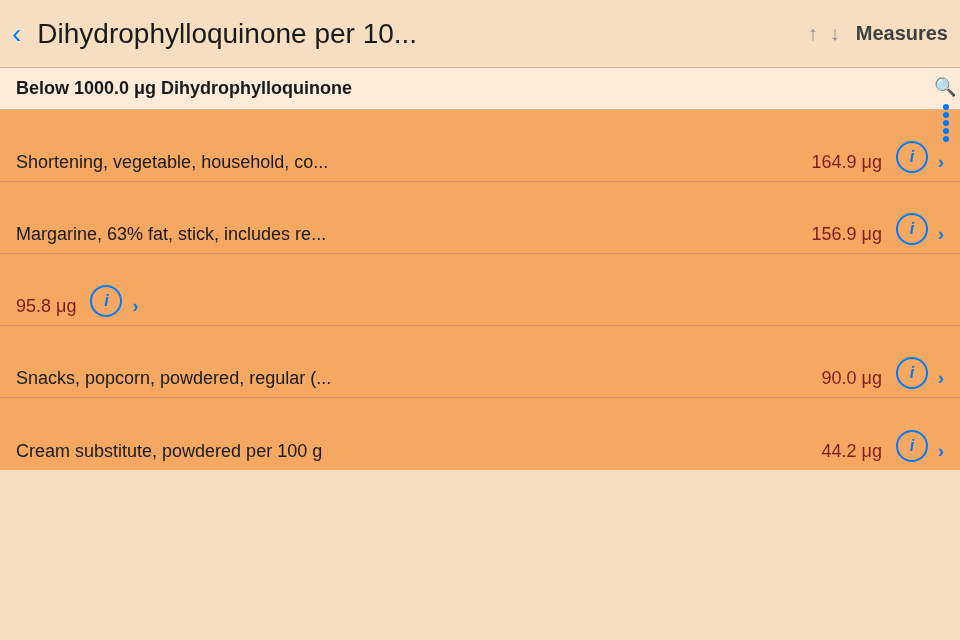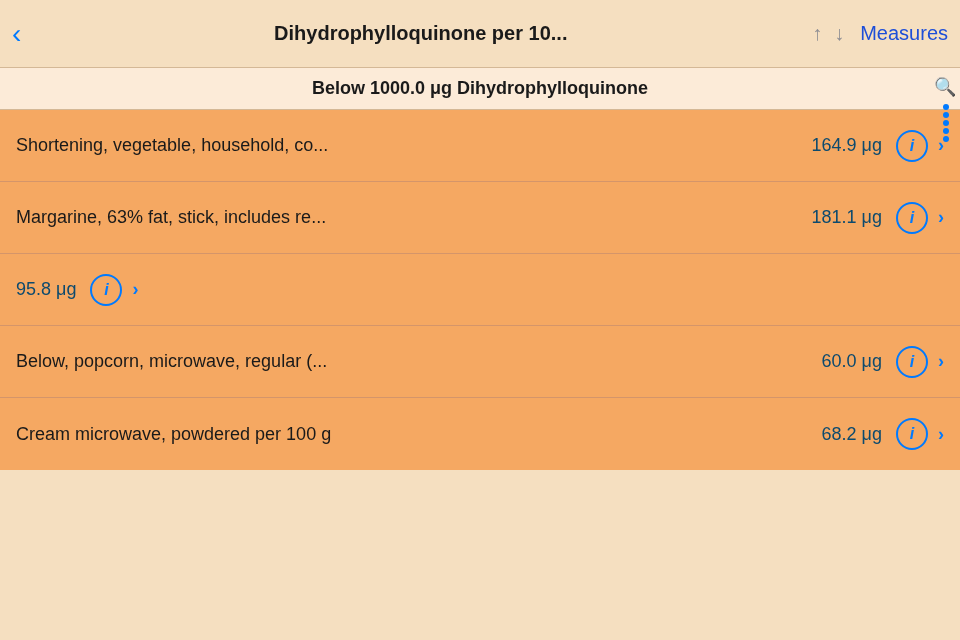--- a/index.html
+++ b/index.html
@@ -30,23 +30,23 @@
       color: #007aff;
       font-size: 28px;
       font-weight: 300;
       margin-right: 8px;
       cursor: pointer;
       line-height: 1;
     }
 
     .header-title {
       flex: 1;
-      text-align: center;
-      font-size: 20px;
-      font-weight: 700;
+      text-align: left;
+      font-size: 28px;
+      font-weight: 400;
       color: #1a1a1a;
       overflow: hidden;
       text-overflow: ellipsis;
       white-space: nowrap;
       padding: 0 8px;
     }
 
     .header-sort-arrows {
       display: flex;
       align-items: center;
@@ -55,48 +55,47 @@
     }
 
     .header-sort-up,
     .header-sort-down {
       color: #8e8e93;
       font-size: 20px;
       cursor: pointer;
     }
 
     .header-measures {
-      color: #1d4ed8;
+      color: #404040;
       font-size: 20px;
-      font-weight: 400;
+      font-weight: 700;
       cursor: pointer;
     }
 
     
     .content {
       background: #f5dfc0;
     }
 
     
     .section-header {
       background: #fcebd8;
       padding: 10px 16px;
       font-size: 18px;
       font-weight: 600;
       color: #1a1a1a;
       border-bottom: 1px solid #d4b896;
-      text-align: center;
     }
 
     
     .list-item {
       background: #f5a862;
       display: flex;
-      align-items: center;
-      padding: 16px 16px;
+      align-items: flex-end;
+      padding: 8px 16px;
       height: 72px;
       border-bottom: 1px solid #d4956a;
       cursor: pointer;
     }
 
     .list-item:last-child {
       border-bottom: none;
     }
 
     .item-name {
@@ -104,21 +103,21 @@
       font-size: 18px;
       color: #1a1a1a;
       overflow: hidden;
       text-overflow: ellipsis;
       white-space: nowrap;
       padding-right: 12px;
     }
 
     .item-value {
       font-size: 18px;
-      color: #0c4a6e;
+      color: #7f1d1d;
       margin-right: 14px;
       white-space: nowrap;
     }
 
     .info-button {
       width: 32px;
       height: 32px;
       border-radius: 50%;
       border: 2px solid #007aff;
       display: flex;
@@ -186,42 +185,42 @@
 
   <div class="list-item">
     <span class="item-name">Shortening, vegetable, household, co...</span>
     <span class="item-value">164.9 μg</span>
     <div class="info-button">i</div>
     <span class="chevron">›</span>
   </div>
 
   <div class="list-item">
     <span class="item-name">Margarine, 63% fat, stick, includes re...</span>
-    <span class="item-value">181.1 μg</span>
+    <span class="item-value">156.9 μg</span>
     <div class="info-button">i</div>
     <span class="chevron">›</span>
   </div>
 
 
   <div class="list-item">
     <span class="item-value">95.8 μg</span>
     <div class="info-button">i</div>
     <span class="chevron">›</span>
   </div>
 
   <div class="list-item">
-    <span class="item-name">Below, popcorn, microwave, regular (...</span>
-    <span class="item-value">60.0 μg</span>
-    <div class="info-button">i</div>
-    <span class="chevron">›</span>
-  </div>
-
-  <div class="list-item">
-    <span class="item-name">Cream microwave, powdered per 100 g</span>
-    <span class="item-value">68.2 μg</span>
+    <span class="item-name">Snacks, popcorn, powdered, regular (...</span>
+    <span class="item-value">90.0 μg</span>
+    <div class="info-button">i</div>
+    <span class="chevron">›</span>
+  </div>
+
+  <div class="list-item">
+    <span class="item-name">Cream substitute, powdered per 100 g</span>
+    <span class="item-value">44.2 μg</span>
     <div class="info-button">i</div>
     <span class="chevron">›</span>
   </div>
 
 </div>
 
 <div class="right-sidebar">
   <span class="sidebar-search">🔍</span>
   <div class="sidebar-dot"></div>
   <div class="sidebar-dot"></div>

